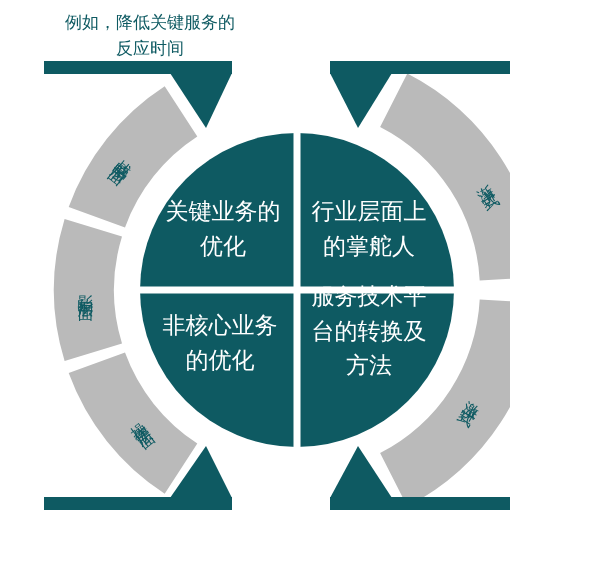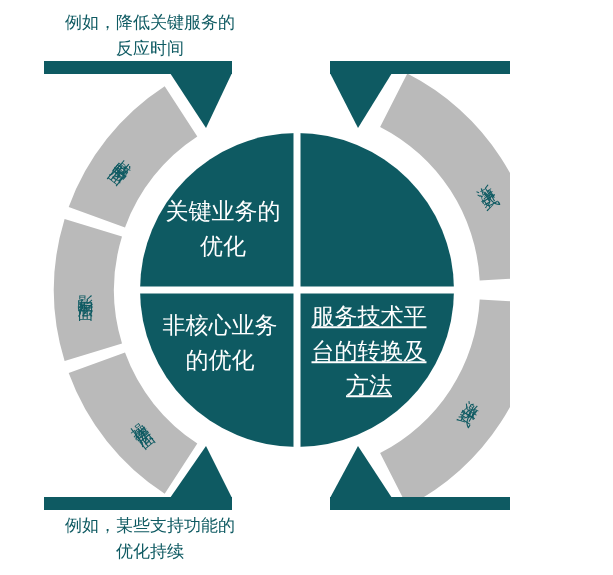--- a/index.html
+++ b/index.html
@@ -52,28 +52,28 @@
     <rect x="330" y="497" width="190" height="13" fill="#0E5A62"></rect>
     <polygon points="330,498 392,498 358,446" fill="#0E5A62"></polygon>
 
     <circle cx="297" cy="290" r="157" fill="#0E5A62"></circle>
     <line x1="297" y1="131" x2="297" y2="449" stroke-width="7" stroke="#FFFFFF"></line>
     <line x1="138" y1="290" x2="456" y2="290" stroke-width="7" stroke="#FFFFFF"></line>
   </svg>
 
   <div class="abs callout" style="left:150px;top:36px;transform:translate(-50%,-50%);">例如，降低关键服务的
 反应时间</div>
-  <div class="abs callout" style="left:150px;top:539px;transform:translate(-50%,-50%);">例如，某些支持功能的
-优化持续</div>
 
   <div class="abs quad" style="left:223px;top:229px;transform:translate(-50%,-50%);">关键业务的
 优化</div>
+  <div class="abs quad" style="left:369px;top:229px;transform:translate(-50%,-50%);">行业层面上
+的掌舵人</div>
   <div class="abs quad" style="left:220px;top:343px;transform:translate(-50%,-50%);">非核心业务
 的优化</div>
-  <div class="abs quad" style="left:369px;top:352px;transform:translate(-50%,-50%);text-decoration:underline;">服务技术平
+  <div class="abs quad" style="left:369px;top:332px;transform:translate(-50%,-50%);">服务技术平
 台的转换及
 方法</div>
 
   <div class="abs arc-label" style="left:131px;top:158px;transform:translate(-50%,-50%) rotate(38.5deg);">战略层面</div>
   <div class="abs arc-label" style="left:85px;top:290px;transform:translate(-50%,-50%);">影响层面</div>
   <div class="abs arc-label" style="left:131px;top:422px;transform:translate(-50%,-50%) rotate(-38.5deg);">操作层面</div>
 
   <div class="abs arc-label" style="left:478px;top:182px;transform:translate(-50%,-50%) rotate(-31deg);">渐进式</div>
   <div class="abs arc-label" style="left:478px;top:398px;transform:translate(-50%,-50%) rotate(31deg);">激进式</div>
 

